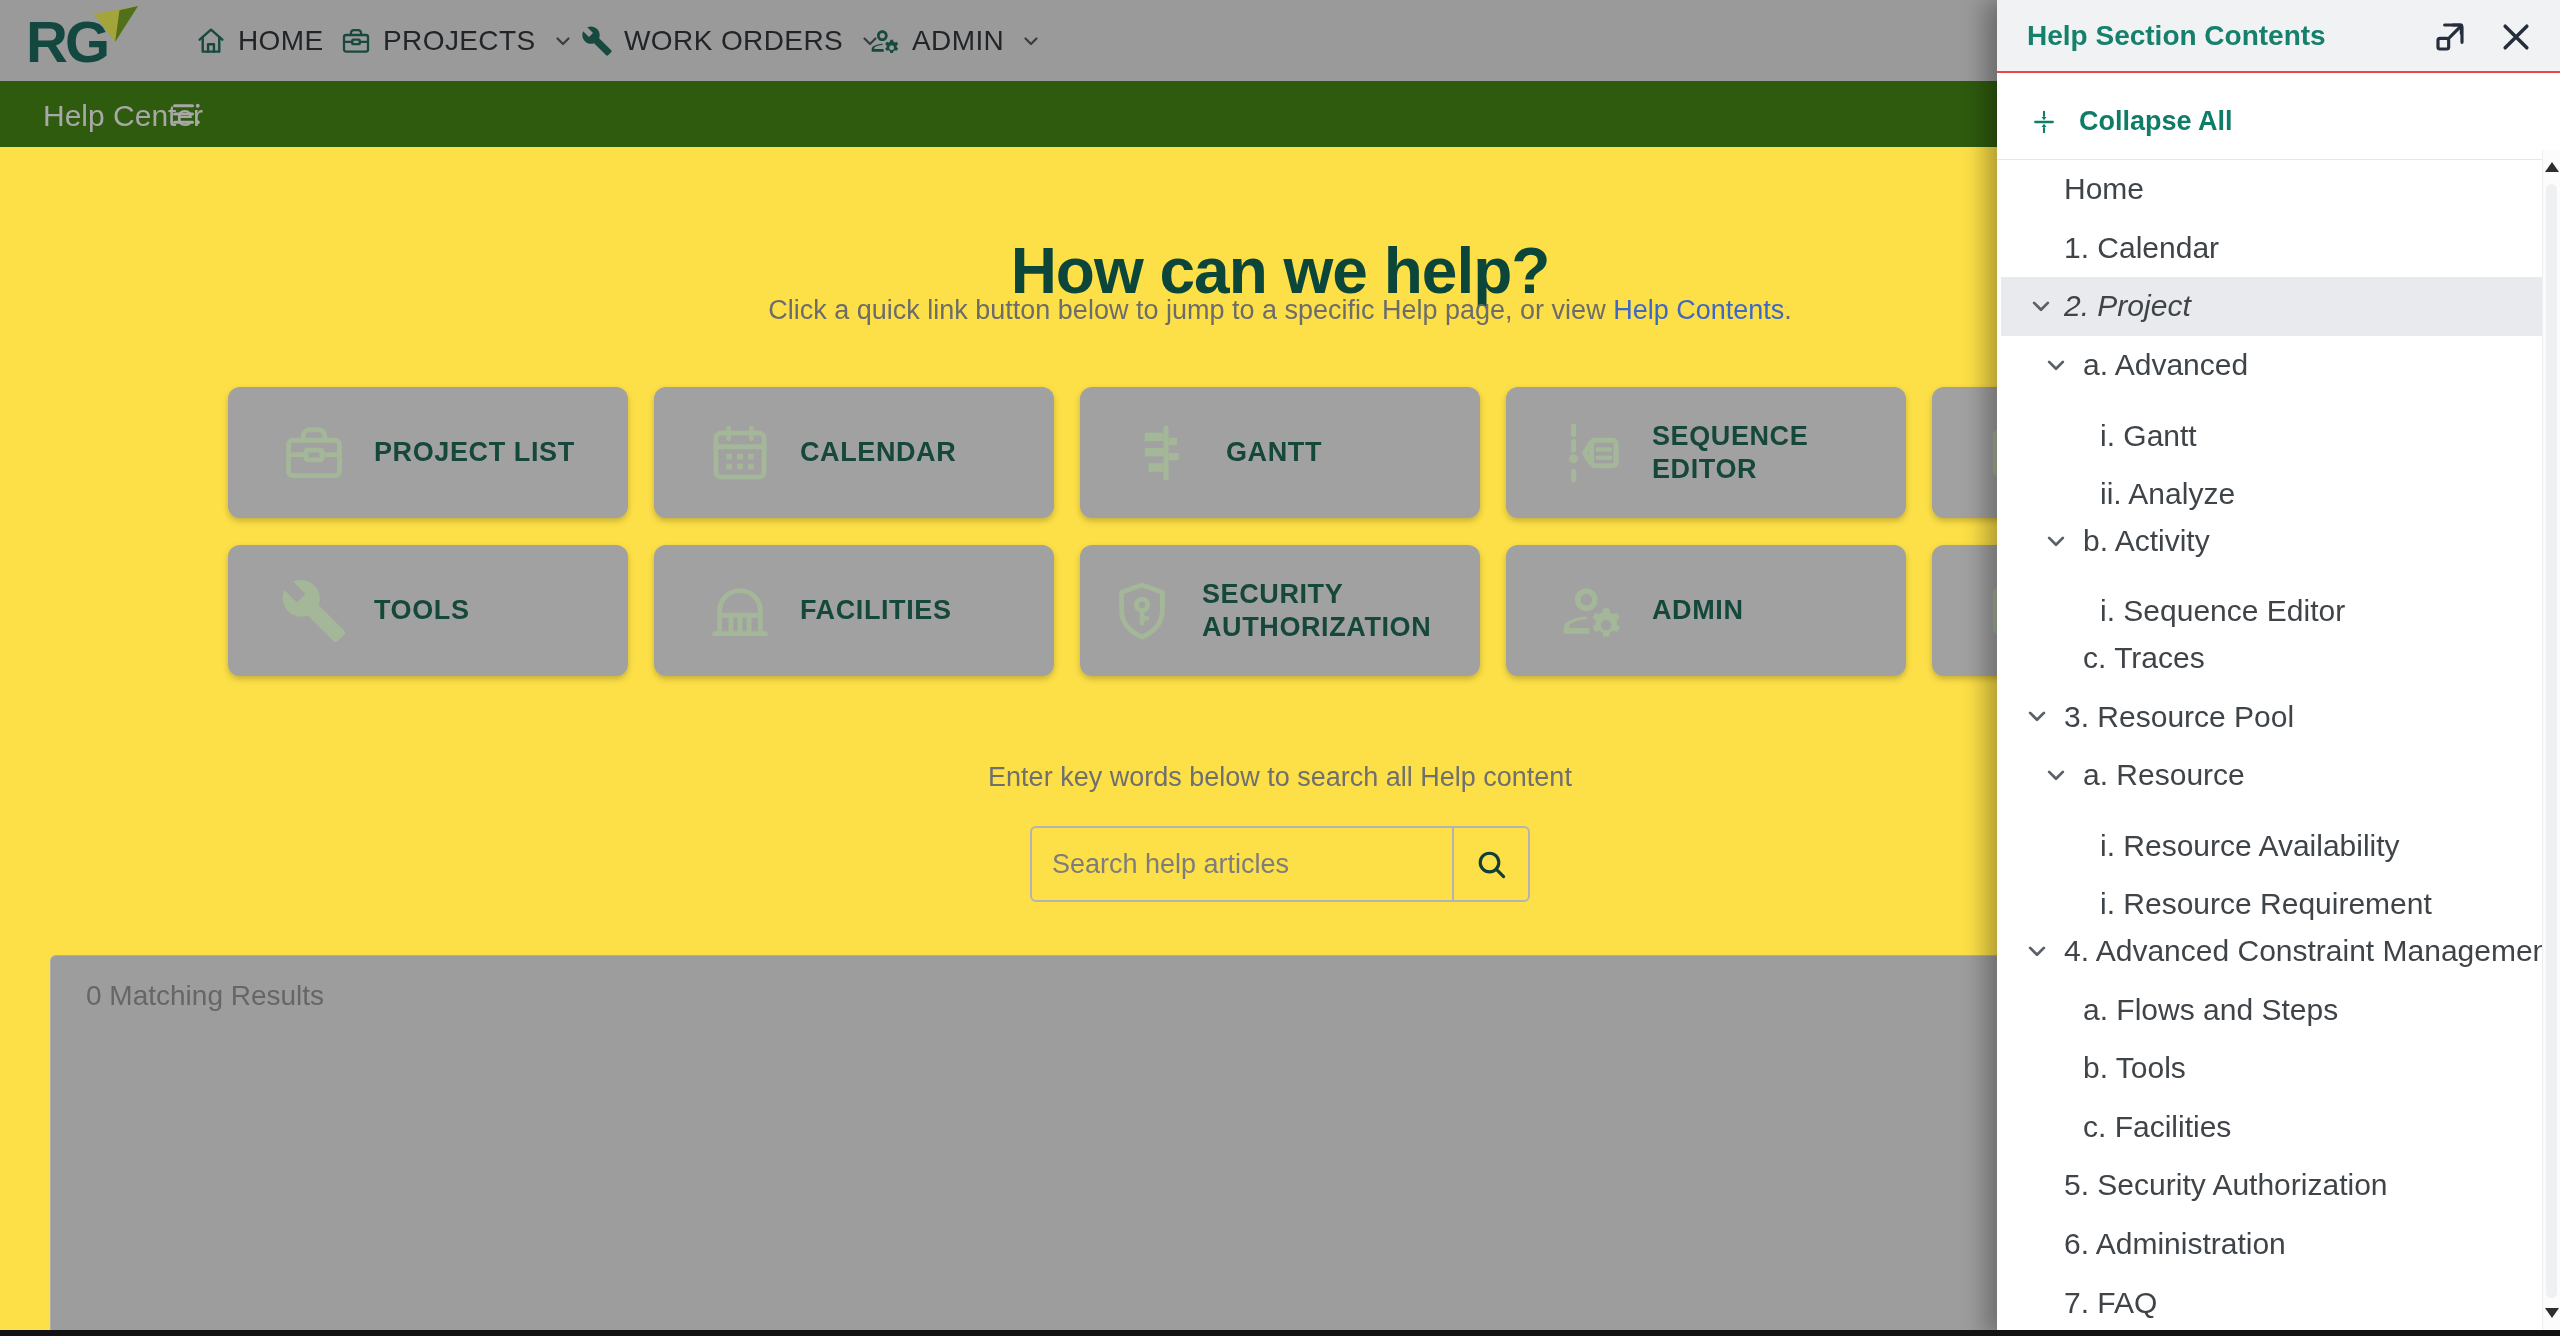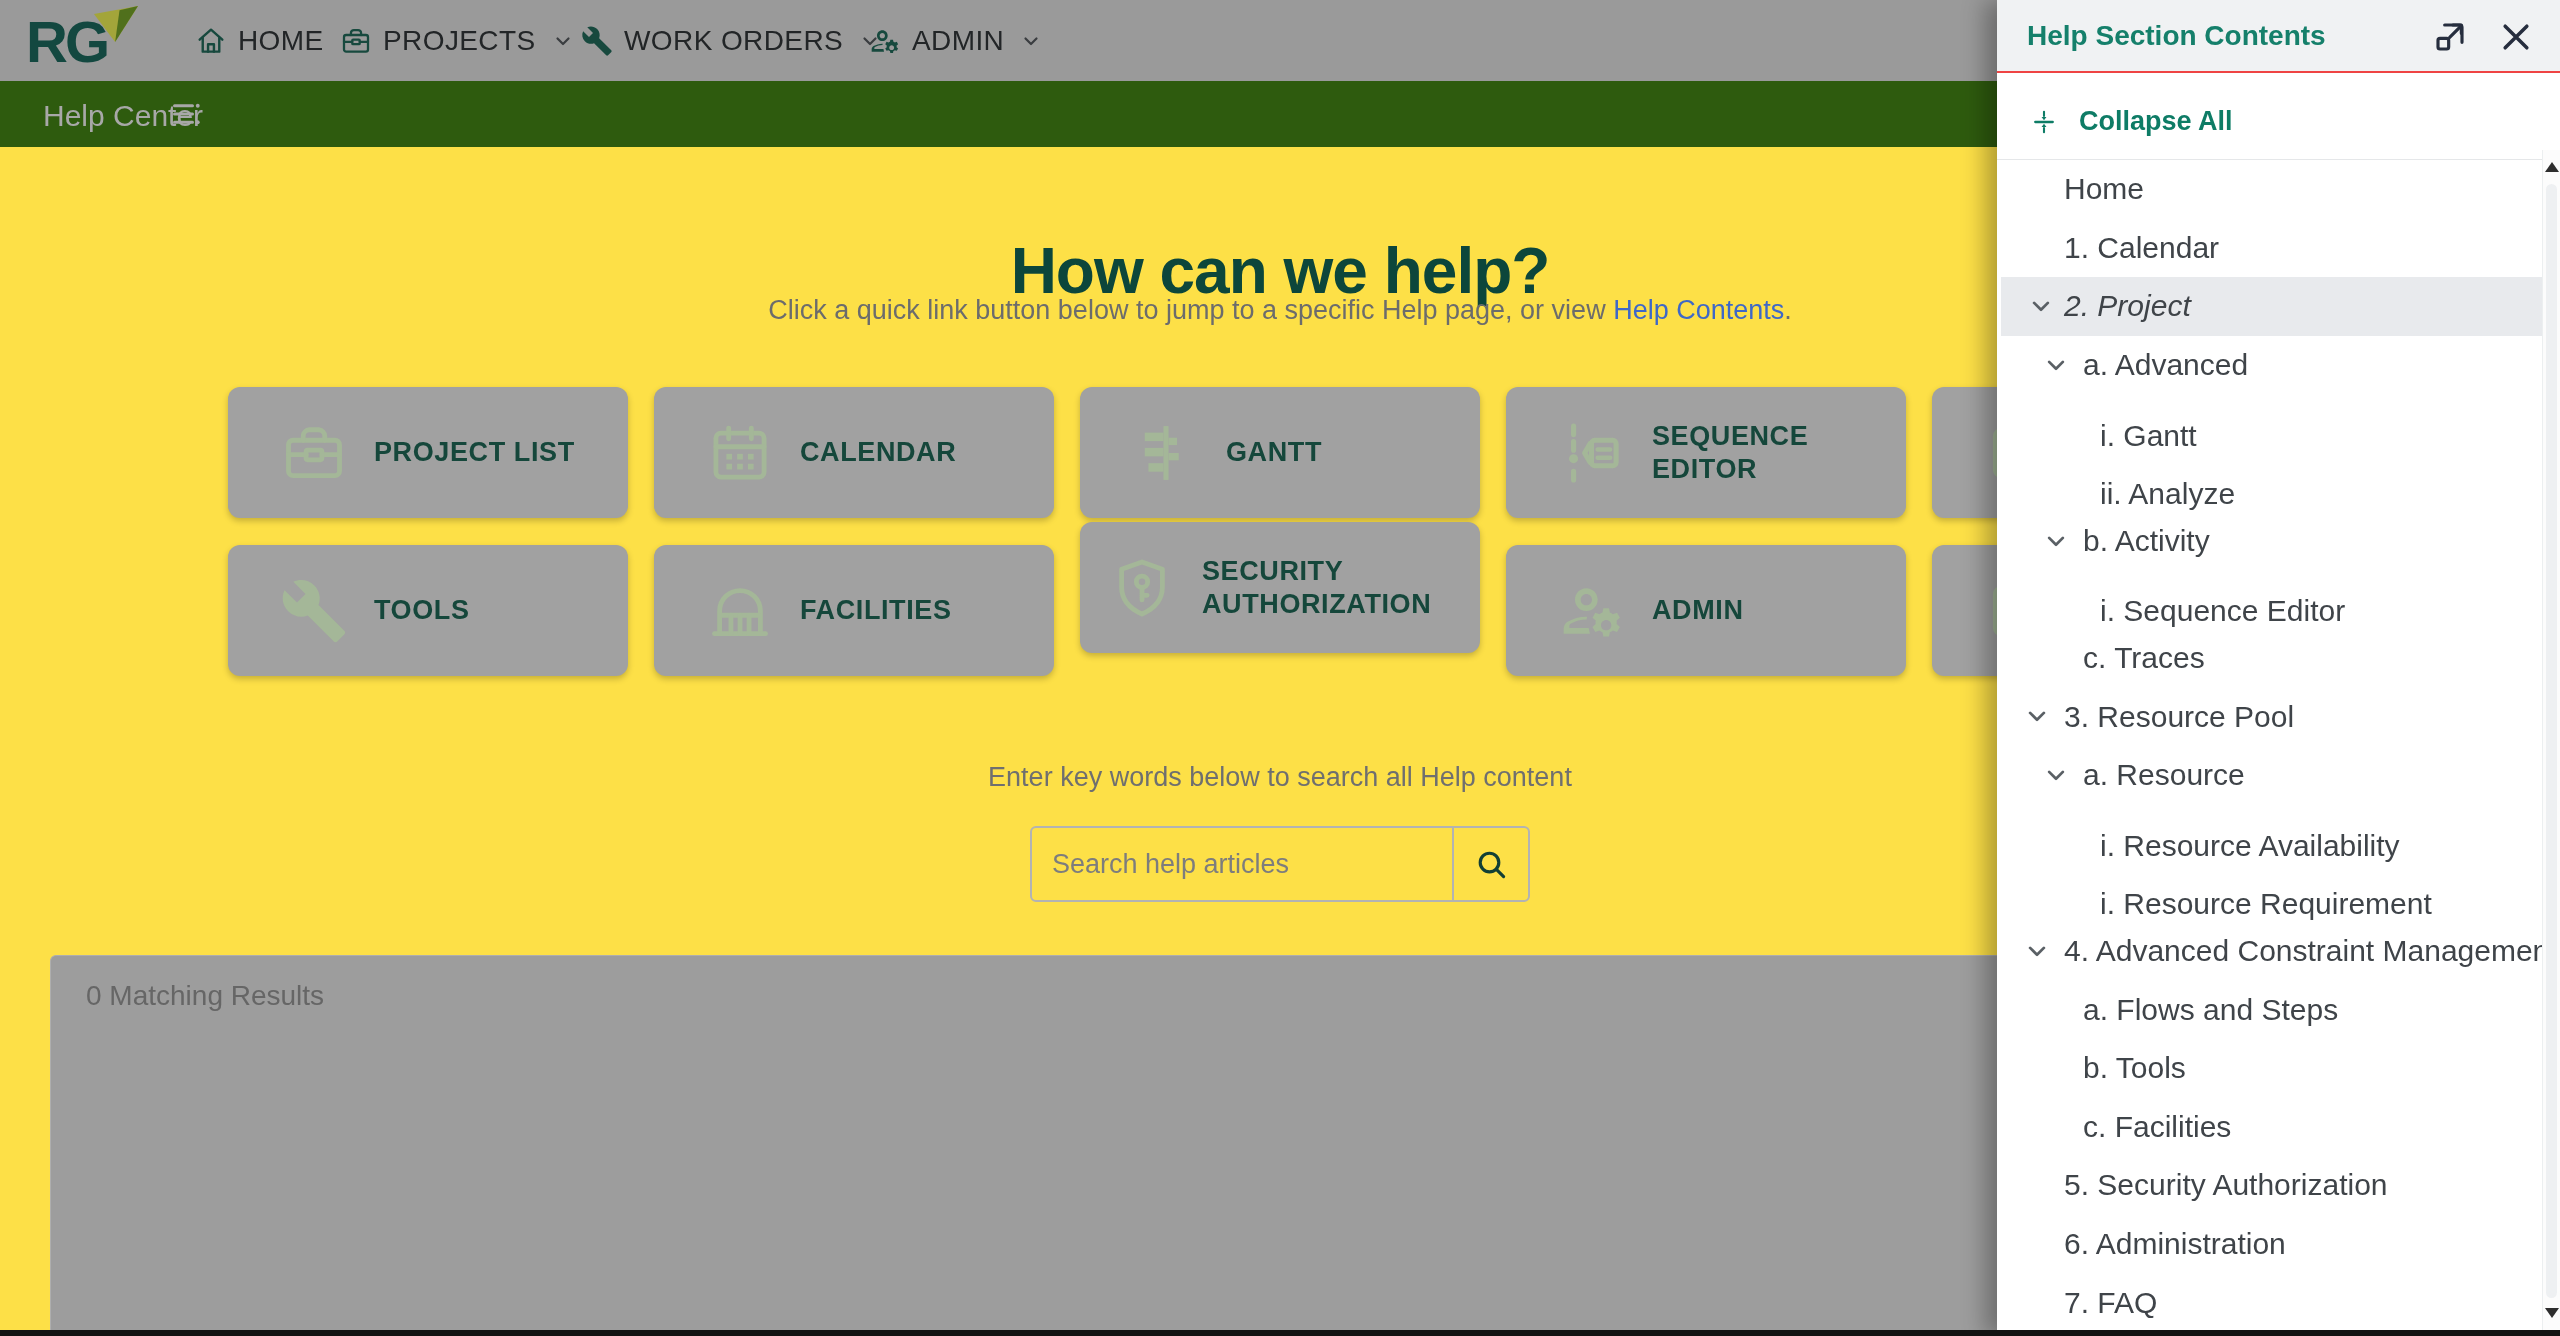--- a/index.html
+++ b/index.html
@@ -247,21 +247,21 @@
         <span class="icn card-icn">
           <svg viewBox="0 0 24 24" fill="none" stroke="currentColor" stroke-linecap="round" stroke-linejoin="round" stroke-width="1.7">
             <path d="M4.8 20v-8a7.2 7.2 0 0 1 14.4 0v8"></path>
             <path d="M3 20h18"></path>
             <path d="M5.5 13.5h13"></path>
             <path d="M8.8 20v-6.5M12 20v-6.5M15.2 20v-6.5"></path>
           </svg>
         </span>
         <span class="lbl">FACILITIES</span>
       </div>
-      <div class="card" style="left: 1080px; top: 522px; padding-left: 28px;">
+      <div class="card" style="left: 1080px; top: 545px; padding-left: 28px;">
         <span class="icn card-icn">
           <svg viewBox="0 0 24 24" fill="none" stroke="currentColor" stroke-linecap="round" stroke-linejoin="round" stroke-width="1.7">
             <path d="M12 2.8l7.2 2.6v6.2c0 4.6-3 7.8-7.2 9.6-4.2-1.8-7.2-5-7.2-9.6V5.4L12 2.8z"></path>
             <circle cx="12" cy="9.8" r="2"></circle>
             <path d="M12 11.8v4.4M12 14.6h1.8"></path>
           </svg>
         </span>
         <span class="lbl">SECURITY AUTHORIZATION</span>
       </div>
       <div class="card" style="left: 1506px; top: 545px;">

